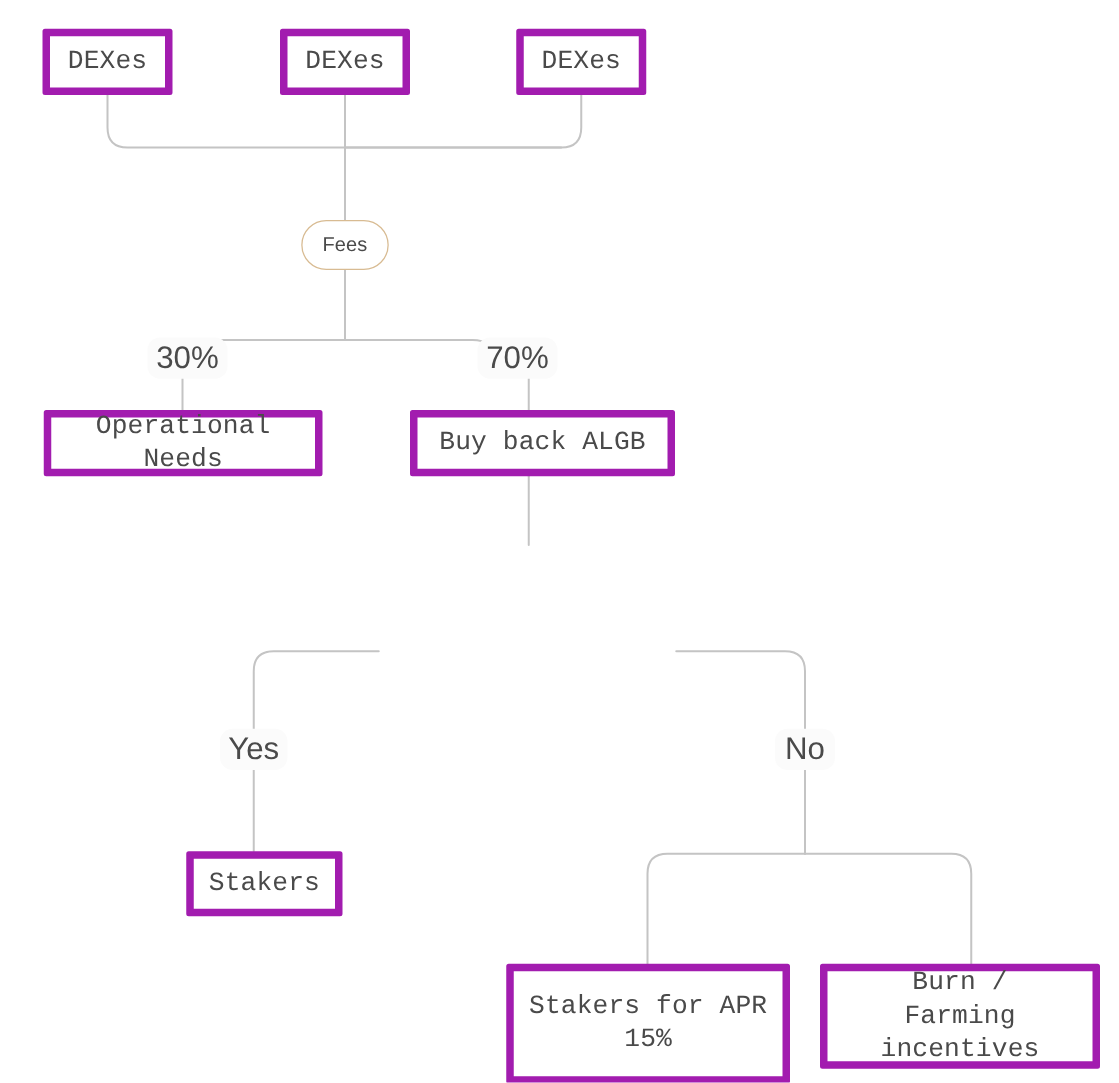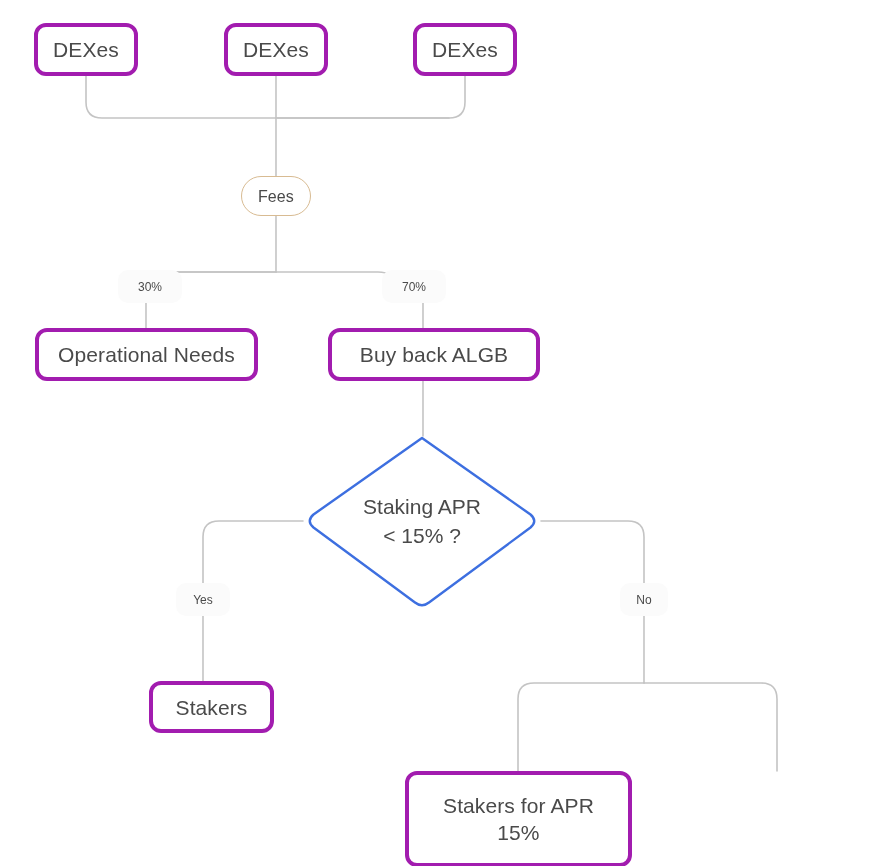--- a/index.html
+++ b/index.html
@@ -36,37 +36,38 @@
     text-align: center;
     background: #ffffff;
     color: #4a4a4a;
     font-size: 21px;
     line-height: 27px;
     letter-spacing: 0.1px;
     white-space: pre-line;
     z-index: 3;
   }
   .node.box {
-    border: 4px solid #a21caf;
-    border-radius: 12px;
+    border: 6px solid #a21caf;
+    border-radius: 2px;
+    font-family: Liberation Mono, monospace;
   }
   .node.pill {
     border: 1.5px solid #d8bb92;
     border-radius: 999px;
     font-size: 16px;
   }
   .edge-label {
     position: absolute;
     box-sizing: border-box;
     display: flex;
     align-items: center;
     justify-content: center;
     background: #fbfbfb;
     color: #4a4a4a;
-    font-size: 12px;
+    font-size: 25px;
     border-radius: 10px;
     z-index: 4;
     white-space: nowrap;
   }
   .diamond-wrap {
     position: absolute;
     z-index: 3;
   }
   .diamond-wrap svg {
     position: absolute;
@@ -153,46 +154,36 @@
   </div>
 
   <div class="node box" style="left:35px; top:328px; width:223px; height:53px;">
     <span>Operational Needs</span>
   </div>
 
   <div class="node box" style="left:328px; top:328px; width:212px; height:53px;">
     <span>Buy back ALGB</span>
   </div>
 
-  <div class="diamond-wrap" style="left:303px; top:435px; width:238px; height:172px;">
-    <svg width="238" height="172" viewBox="0 0 238 172">
-      <path d="M 119 3
-               L 227.5 79.5
-               Q 235 86 227.5 92.5
-               L 126 167.5
-               Q 119 173 112 167.5
-               L 10.5 92.5
-               Q 3 86 10.5 79.5
-               Z" fill="#ffffff" stroke="#3d6fe0" stroke-width="2.4" stroke-linejoin="round"></path>
-    </svg>
-    <div class="diamond-label">Staking APR
-&lt; 15% ?</div>
-  </div>
 
   <div class="edge-label" style="left:176px; top:583px; width:54px; height:33px;">
     <span>Yes</span>
   </div>
 
   <div class="edge-label" style="left:620px; top:583px; width:48px; height:33px;">
     <span>No</span>
   </div>
 
   <div class="node box" style="left:149px; top:681px; width:125px; height:52px;">
     <span>Stakers</span>
   </div>
 
   <div class="node box" style="left:405px; top:771px; width:227px; height:96px;">
     <span>Stakers for APR
 15%</span>
   </div>
 
+  <div class="node box" style="left:656px; top:771px; width:224px; height:84px;">
+    <span>Burn /
+Farming incentives</span>
+  </div>
 
 </div>
 
 </body></html>

